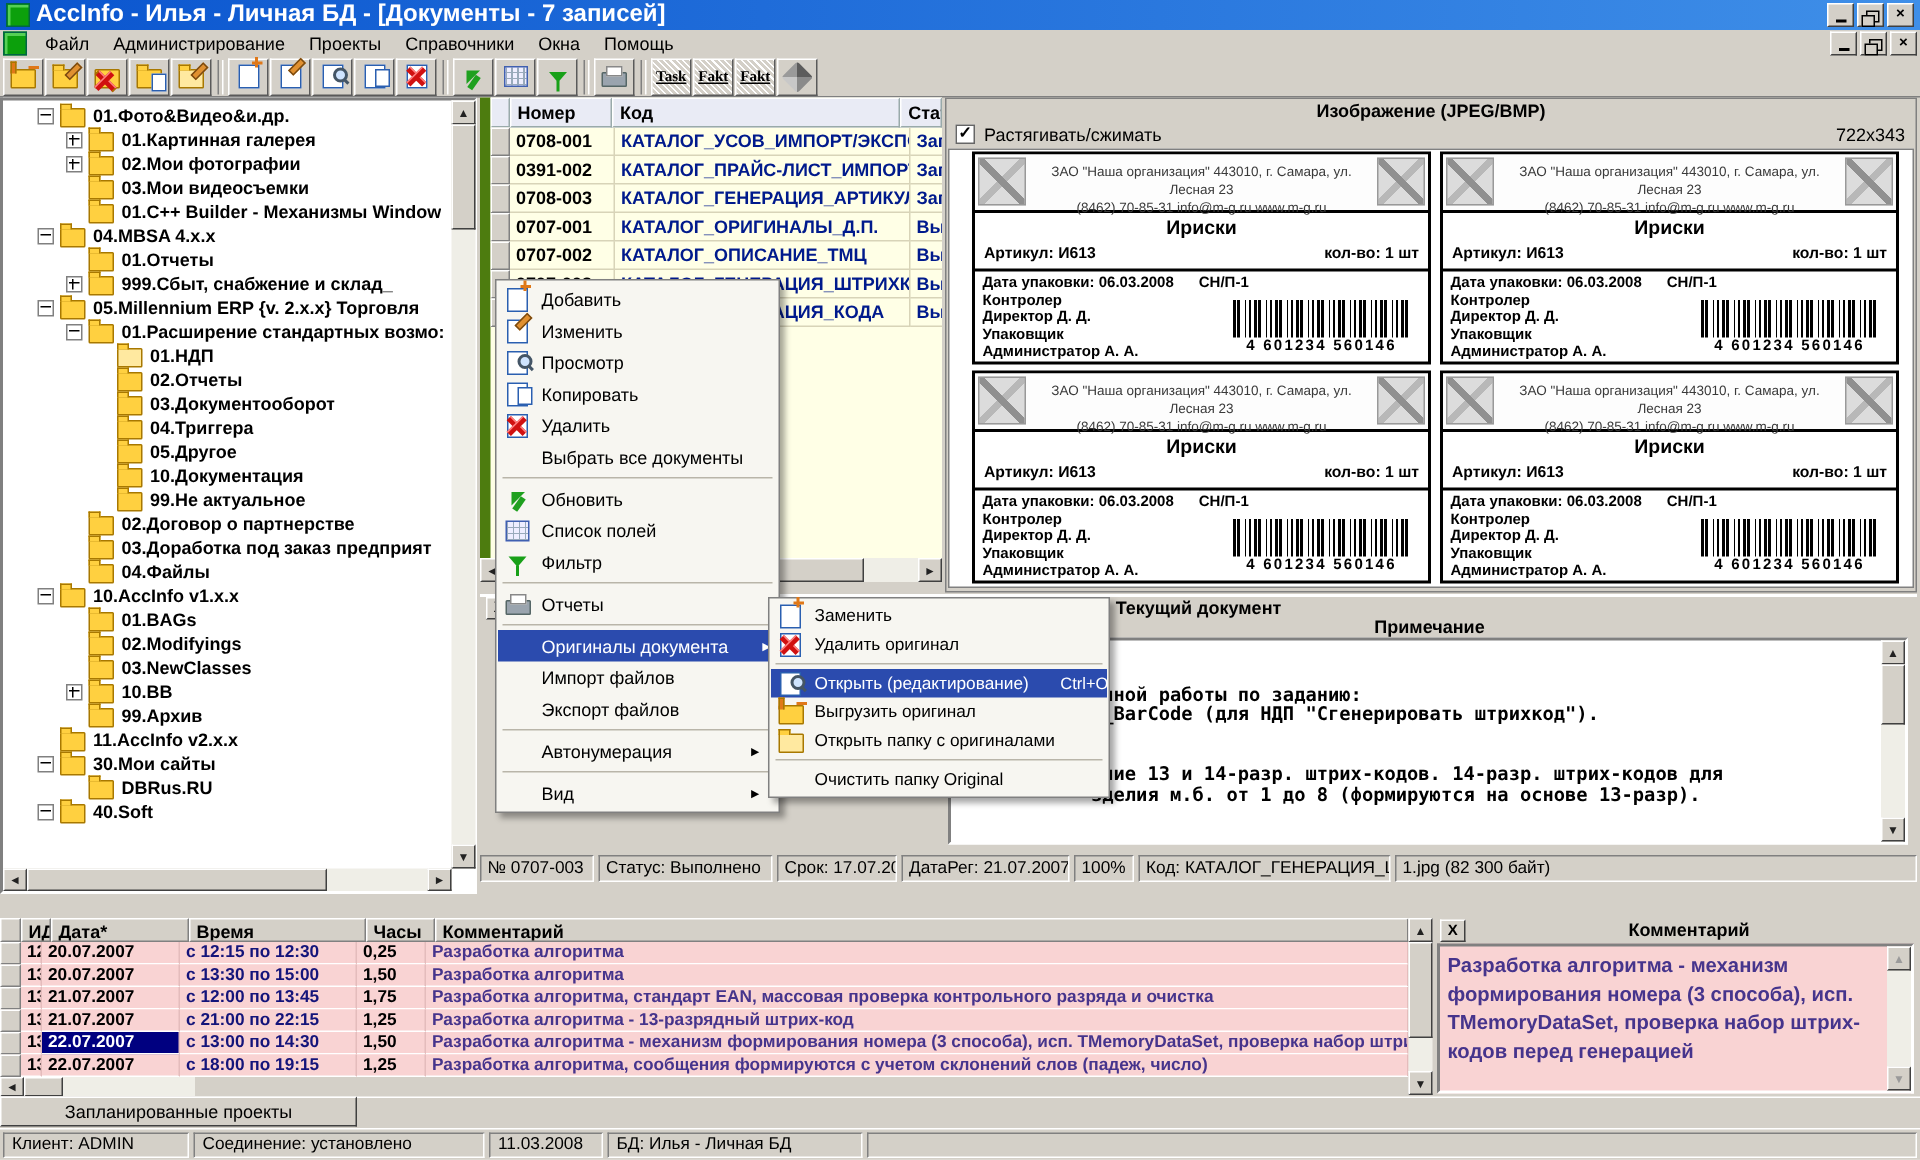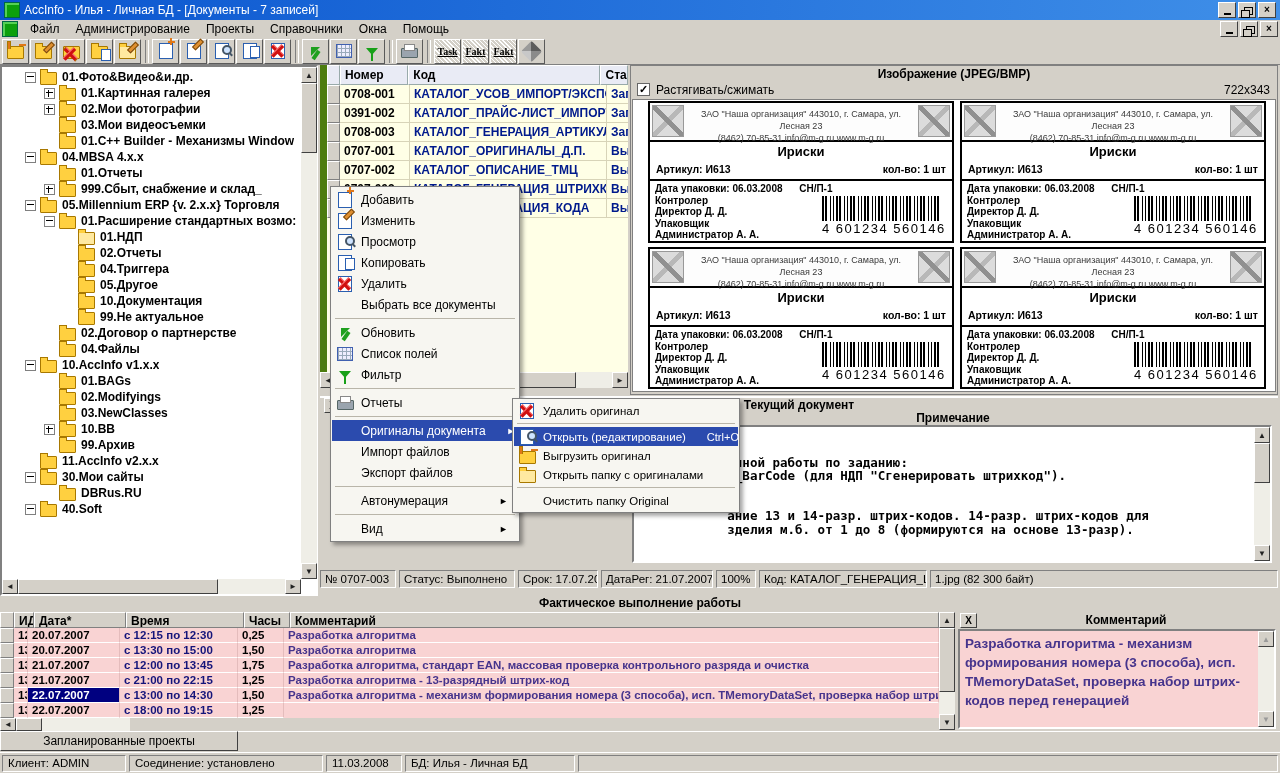--- a/index.html
+++ b/index.html
@@ -4,21 +4,21 @@
 <style>
   html,body{margin:0;padding:0}
   #app{position:relative;width:1280px;height:773px;background:#D4D0C8;
        font-family:"Liberation Sans",sans-serif;font-size:12px;overflow:hidden;color:#000}
   .abs{position:absolute}
 
   
   .titlebar{left:0;top:0;width:1280px;height:20px;background:linear-gradient(90deg,#0a55cf,#3f8fe8);
     display:flex;align-items:center;padding:0 2px;box-sizing:border-box}
   .appico{width:14px;height:14px;background:#0ca00c;border:1px solid #064;box-shadow:inset 2px 2px 0 #55d055;flex:none;margin:0 4px 0 2px}
-  .tb-title{color:#fff;font-weight:normal;font-size:12px;white-space:nowrap}
+  .tb-title{color:#fff;font-weight:bold;font-size:16px;white-space:nowrap}
   .winbtns{margin-left:auto;display:flex;gap:2px;padding-right:2px}
   .wb{width:16px;height:14px;background:#D4D0C8;border:1px solid;border-color:#fff #404040 #404040 #fff;
       display:flex;align-items:center;justify-content:center;font-size:10px;font-weight:bold;line-height:1}
   .g-min{width:7px;height:2px;background:#000;margin-top:8px}
   .g-res{width:7px;height:6px;border:1px solid #000;background:#D4D0C8;position:relative;margin-left:2px;margin-top:2px}
   .g-res::before{content:"";position:absolute;left:-4px;top:2px;width:7px;height:6px;border:1px solid #000;background:#D4D0C8}
 
   
   .menubar{left:0;top:20px;width:1280px;height:18px;background:#D4D0C8;display:flex;align-items:center;border-bottom:1px solid #fff}
   .mb-item{padding:1px 8px;white-space:nowrap}
@@ -93,21 +93,21 @@
   .lab-x{position:absolute;top:2px;width:30px;height:30px;background:
      linear-gradient(45deg,transparent 44%,#909090 44% 56%,transparent 56%),
      linear-gradient(-45deg,transparent 44%,#b8b8b8 44% 56%,transparent 56%),#dcdcdc;border:1px solid #999}
   .lab-org{position:absolute;left:36px;right:36px;top:5px;font-size:9px;color:#3a3a3a;text-align:center;line-height:12px}
   .lab-prod{height:19px;text-align:center;font-weight:bold;font-size:13px;padding-top:2px}
   .lab-art{height:16px;padding:0 6px;font-size:10.5px;font-weight:bold;border-bottom:2px solid #000;display:flex;justify-content:space-between;box-sizing:content-box}
   .lab-bottom{position:relative;height:62px;font-size:10px;font-weight:bold}
   .lab-lines{position:absolute;left:5px;top:2px;line-height:11.5px;white-space:pre}
   .lab-bc{position:absolute;right:12px;bottom:7px;width:118px;text-align:center}
   .bc-bars{height:25px;background:repeating-linear-gradient(90deg,#000 0 2px,#fff 2px 3px,#000 3px 5px,#fff 5px 8px,#000 8px 9px,#fff 9px 11px,#000 11px 12px,#fff 12px 14px)}
-  .bc-num{font-size:13px;font-weight:normal;letter-spacing:1.5px;white-space:nowrap}
+  .bc-num{font-size:10px;font-weight:bold;letter-spacing:1.5px;white-space:nowrap}
 
   
   .curdoc{left:320px;top:396px;width:958px;height:173px;background:#D4D0C8;border-top:2px solid #fff;box-sizing:border-box}
   .curdoc-title{left:320px;top:398px;width:958px;text-align:center;font-weight:bold}
   .xbtn{width:17px;height:15px;background:#D4D0C8;border:1px solid;border-color:#fff #404040 #404040 #fff;
         font-size:10px;font-weight:bold;display:flex;align-items:center;justify-content:center;box-sizing:border-box}
   .note-title{left:634px;top:411px;width:638px;text-align:center;font-weight:bold}
   .note-area{left:632px;top:425px;width:640px;height:138px;background:#fff;border:2px solid;border-color:#808080 #fff #fff #808080;box-sizing:border-box;overflow:hidden}
   .note-pre{position:absolute;left:3px;top:2px;right:18px;font-family:"DejaVu Sans Mono",monospace;
             font-size:12.5px;font-weight:bold;line-height:13.4px;white-space:pre}
@@ -309,20 +309,25 @@
         <span class="tlbl">01.НДП</span>
       </div>
     <div class="trow" style="padding-left:59px">
         <span class="exp none"></span>
         <span class="i-fold tfold"></span>
         <span class="tlbl">02.Отчеты</span>
       </div>
     <div class="trow" style="padding-left:59px">
         <span class="exp none"></span>
         <span class="i-fold tfold"></span>
+        <span class="tlbl">03.Документооборот</span>
+      </div>
+    <div class="trow" style="padding-left:59px">
+        <span class="exp none"></span>
+        <span class="i-fold tfold"></span>
         <span class="tlbl">04.Триггера</span>
       </div>
     <div class="trow" style="padding-left:59px">
         <span class="exp none"></span>
         <span class="i-fold tfold"></span>
         <span class="tlbl">05.Другое</span>
       </div>
     <div class="trow" style="padding-left:59px">
         <span class="exp none"></span>
         <span class="i-fold tfold"></span>
@@ -330,20 +335,25 @@
       </div>
     <div class="trow" style="padding-left:59px">
         <span class="exp none"></span>
         <span class="i-fold tfold"></span>
         <span class="tlbl">99.Не актуальное</span>
       </div>
     <div class="trow" style="padding-left:40px">
         <span class="exp none"></span>
         <span class="i-fold tfold"></span>
         <span class="tlbl">02.Договор о партнерстве</span>
+      </div>
+    <div class="trow" style="padding-left:40px">
+        <span class="exp none"></span>
+        <span class="i-fold tfold"></span>
+        <span class="tlbl">03.Доработка под заказ предприят</span>
       </div>
     <div class="trow" style="padding-left:40px">
         <span class="exp none"></span>
         <span class="i-fold tfold"></span>
         <span class="tlbl">04.Файлы</span>
       </div>
     <div class="trow" style="padding-left:21px">
         <span class="exp"></span>
         <span class="i-fold tfold"></span>
         <span class="tlbl">10.AccInfo v1.x.x</span>
@@ -577,21 +587,20 @@
   <div class="abs stat-row">
     <span class="sf" style="width:76px">№ 0707-003</span>
     <span class="sf" style="width:116px">Статус: Выполнено</span>
     <span class="sf" style="width:80px">Срок: 17.07.2007</span>
     <span class="sf" style="width:112px">ДатаРег: 21.07.2007</span>
     <span class="sf" style="width:40px">100%</span>
     <span class="sf" style="width:168px">Код: КАТАЛОГ_ГЕНЕРАЦИЯ_ШТРИХК</span>
     <span class="sf" style="flex:1">1.jpg (82 300 байт)</span>
   </div>
 
-  <div class="abs fact-title">Фактическое выполнение работы</div>
   <div class="abs fact-table">
     <div class="fhead">
       <span class="hc" style="width:14px"></span>
       <span class="hc" style="width:20px">ИД</span>
       <span class="hc" style="width:92px">Дата*</span>
       <span class="hc" style="width:118px">Время</span>
       <span class="hc" style="width:46px">Часы</span>
       <span class="hc" style="flex:1">Комментарий</span>
     </div>
     <div class="frow">
@@ -633,20 +642,21 @@
         <span class="fc ftime">с 13:00 по 14:30</span>
         <span class="fc fhrs">1,50</span>
         <span class="fc fcmt">Разработка алгоритма - механизм формирования номера (3 способа), исп. TMemoryDataSet, проверка набор штрих-кодов перед ге</span>
       </div>
     <div class="frow">
         <span class="fsel"></span>
         <span class="fc fid">135</span>
         <span class="fc fdate">22.07.2007</span>
         <span class="fc ftime">с 18:00 по 19:15</span>
         <span class="fc fhrs">1,25</span>
+        <span class="fc fcmt">Разработка алгоритма, сообщения формируются с учетом склонений слов (падеж, число)</span>
       </div>
   </div>
 
   <div class="abs track" style="left:939px;top:612px;width:16px;height:118px"></div>
   <span class="sbtn" style="left:939px;top:612px">▲</span>
   <span class="thumb" style="left:939px;top:628px;width:16px;height:64px"></span>
   <span class="sbtn" style="left:939px;top:714px">▼</span>
   <div class="abs track" style="left:0;top:718px;width:130px;height:13px"></div>
   <span class="sbtn" style="left:0;top:718px;height:13px">◄</span>
   <span class="thumb" style="left:16px;top:718px;width:26px;height:13px"></span>
@@ -755,20 +765,26 @@
     <div class="mi">
         <span class="ic"></span>
         <span>Вид</span>
         <span class="arr">►</span>
       </div>
   </div>
 
   <div class="menu submenu" style="left:512px;top:398px;width:224px">
     <div class="mi">
         <span class="ic">
+          <span class="i-doc bplus"></span>
+        </span>
+        <span>Заменить</span>
+      </div>
+    <div class="mi">
+        <span class="ic">
           <span class="i-doc bx"></span>
         </span>
         <span>Удалить оригинал</span>
       </div>
     <div class="msep"></div>
     <div class="mi hl">
         <span class="ic">
           <span class="i-doc bmag"></span>
         </span>
         <span>Открыть (редактирование)</span>

